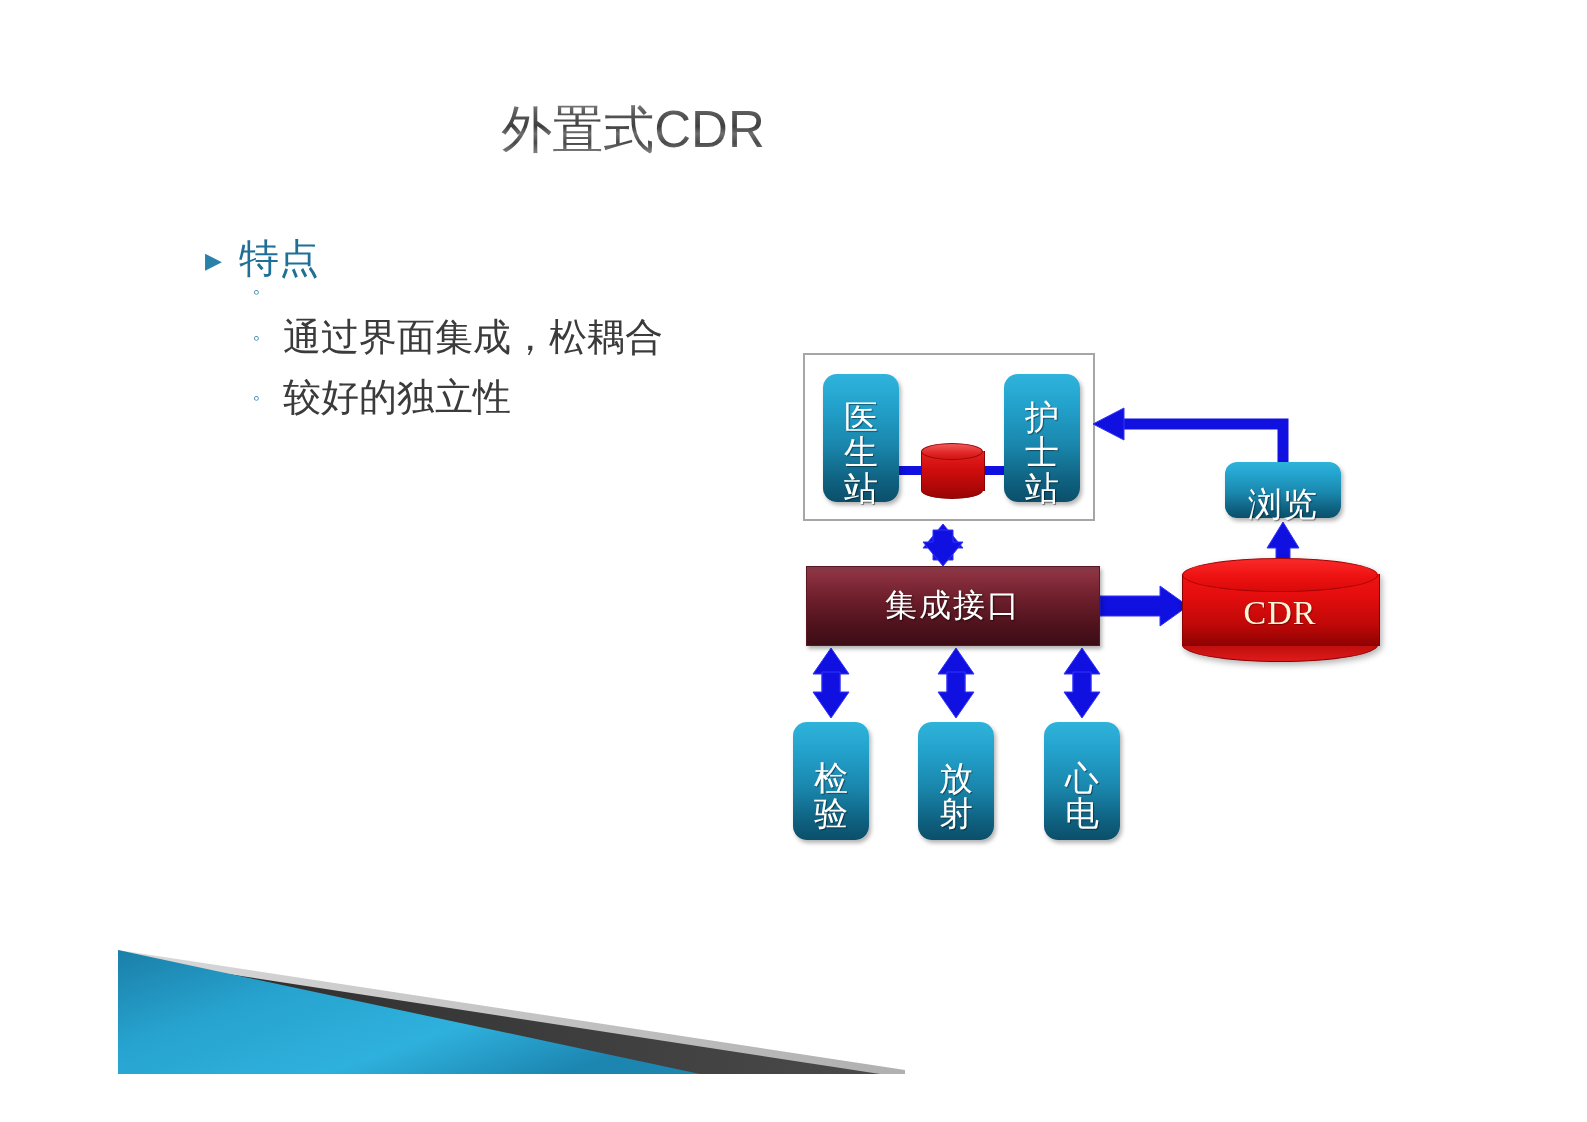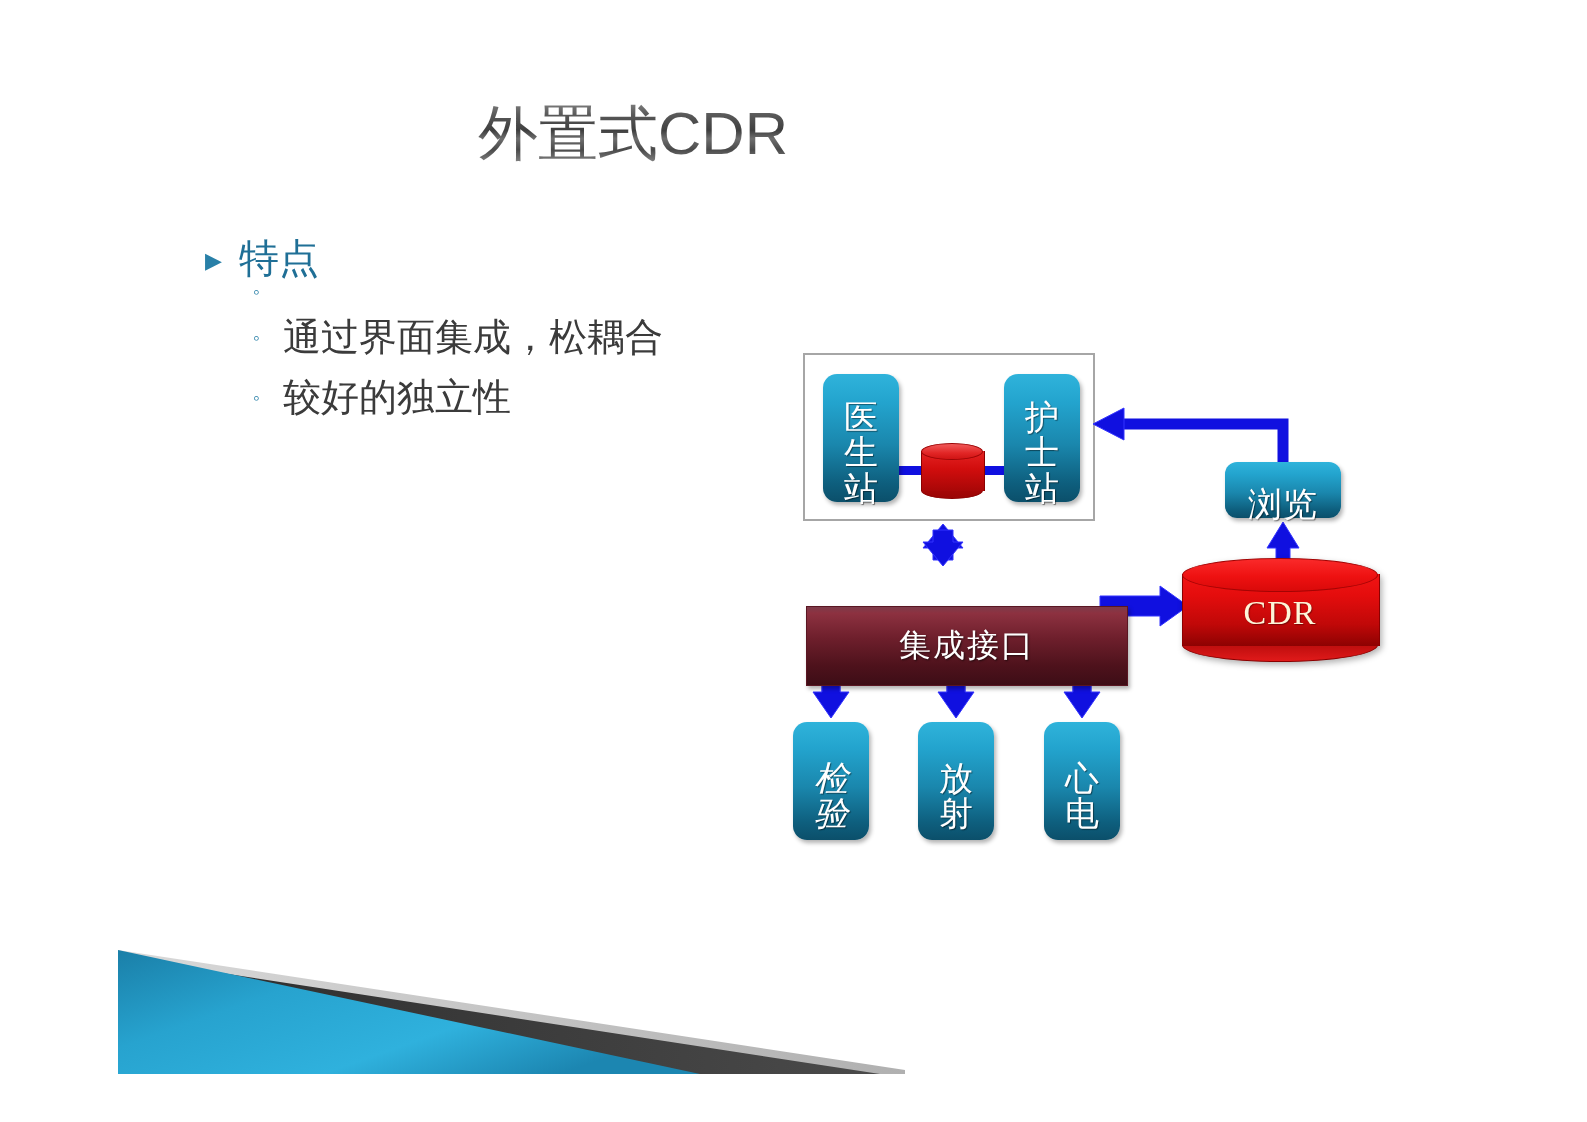--- a/index.html
+++ b/index.html
@@ -16,21 +16,21 @@
   }
 
   
   #slide-title {
     position: absolute;
     left: 0;
     top: 104px;
     width: 1266px;
     text-align: center;
     font-family: "Liberation Sans", "DejaVu Sans", sans-serif;
-    font-size: 60px;
+    font-size: 51px;
     font-weight: 400;
     letter-spacing: 0px;
     line-height: 1.0;
     background: linear-gradient(180deg, #7b7b7b 0%, #595959 18%, #3f3f3f 44%, #6e6e6e 58%, #4a4a4a 76%, #8a8a8a 100%);
     -webkit-background-clip: text;
     background-clip: text;
     color: transparent;
     -webkit-text-fill-color: transparent;
     text-shadow: none;
     filter: drop-shadow(1px 1px 0px rgba(255,255,255,0.55));
@@ -119,44 +119,43 @@
   .tealbox .vtext {
     display: block;
     width: 1em;
     word-break: break-all;
     margin-top: 30px;
   }
 
   #box-doctor  { left: 823px;  top: 374px; width: 76px;  height: 128px; }
   #box-nurse   { left: 1004px; top: 374px; width: 76px;  height: 128px; text-align: center; }
   #box-browse  { left: 1225px; top: 462px; width: 116px; height: 56px;  border-radius: 12px; }
-  #box-lab     { left: 793px;  top: 722px; width: 76px;  height: 118px; font-style: italic; }
+  #box-lab     { left: 793px;  top: 722px; width: 76px;  height: 118px; }
   #box-rad     { left: 918px;  top: 722px; width: 76px;  height: 118px; }
   #box-ecg     { left: 1044px; top: 722px; width: 76px;  height: 118px; }
   #box-browse .vtext { width: auto; word-break: normal; }
 
   
   #box-interface {
     position: absolute;
     left: 806px;
     top: 566px;
-    width: 322px;
+    width: 294px;
     height: 80px;
     background: linear-gradient(180deg, #7d3b4a 0%, #8d3140 8%, #6e1f2c 40%, #4e121c 75%, #3d0d16 100%);
     border: 1px solid #5a1622;
     color: #ffffff;
     font-size: 32px;
     letter-spacing: 2px;
     display: flex;
     align-items: center;
     justify-content: center;
     text-shadow: 1px 1px 2px rgba(0,0,0,0.6);
     box-shadow: 2px 3px 4px rgba(0,0,0,0.30);
     box-sizing: border-box;
-    margin-top: 40px;
   }
 
   
   #small-db {
     position: absolute;
     left: 921px;
     top: 443px;
     width: 62px;
     height: 56px;
   }

